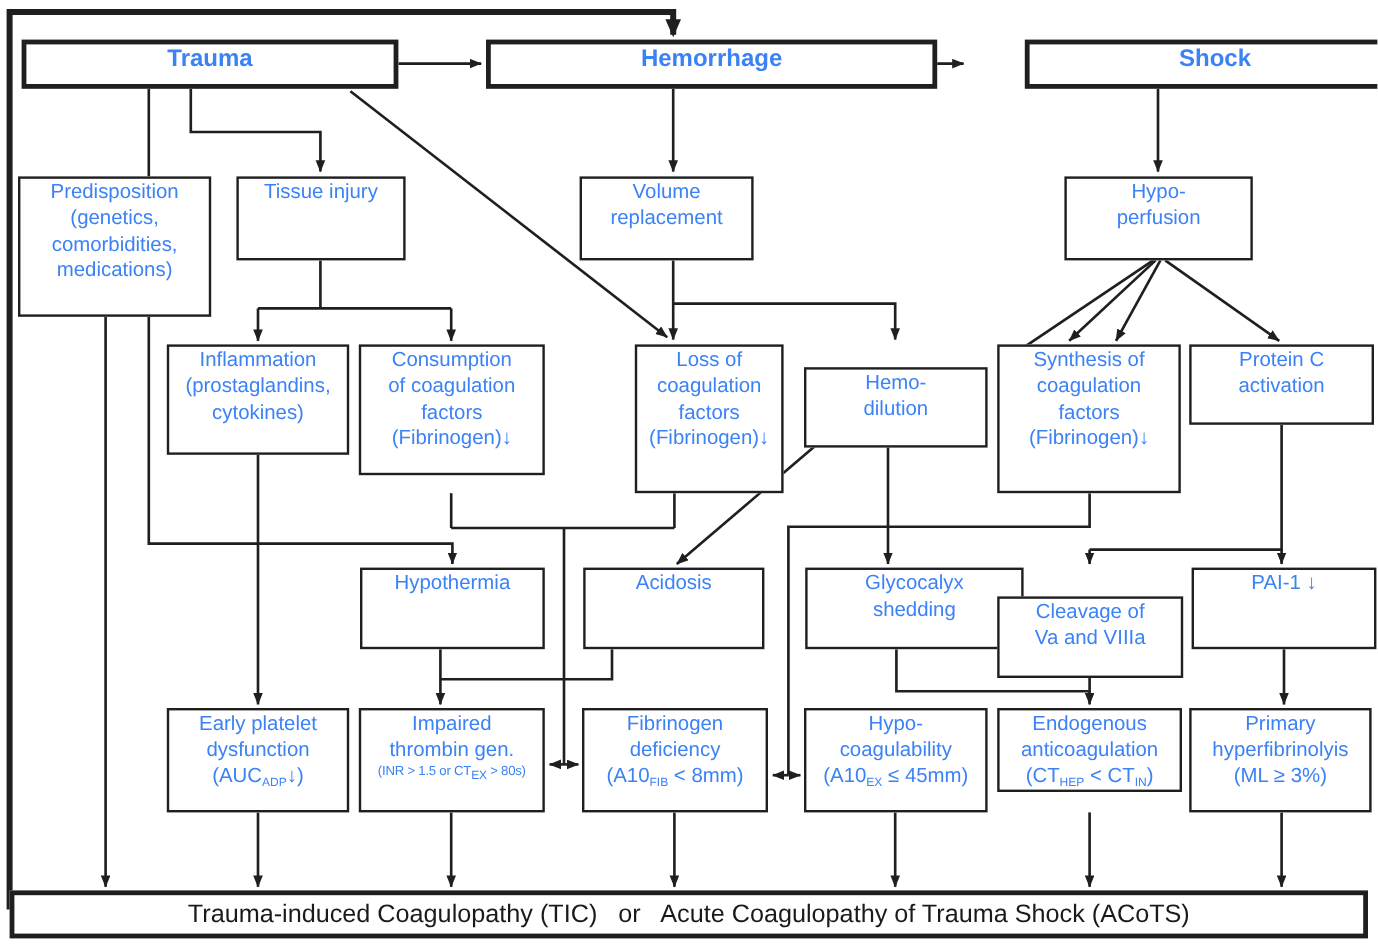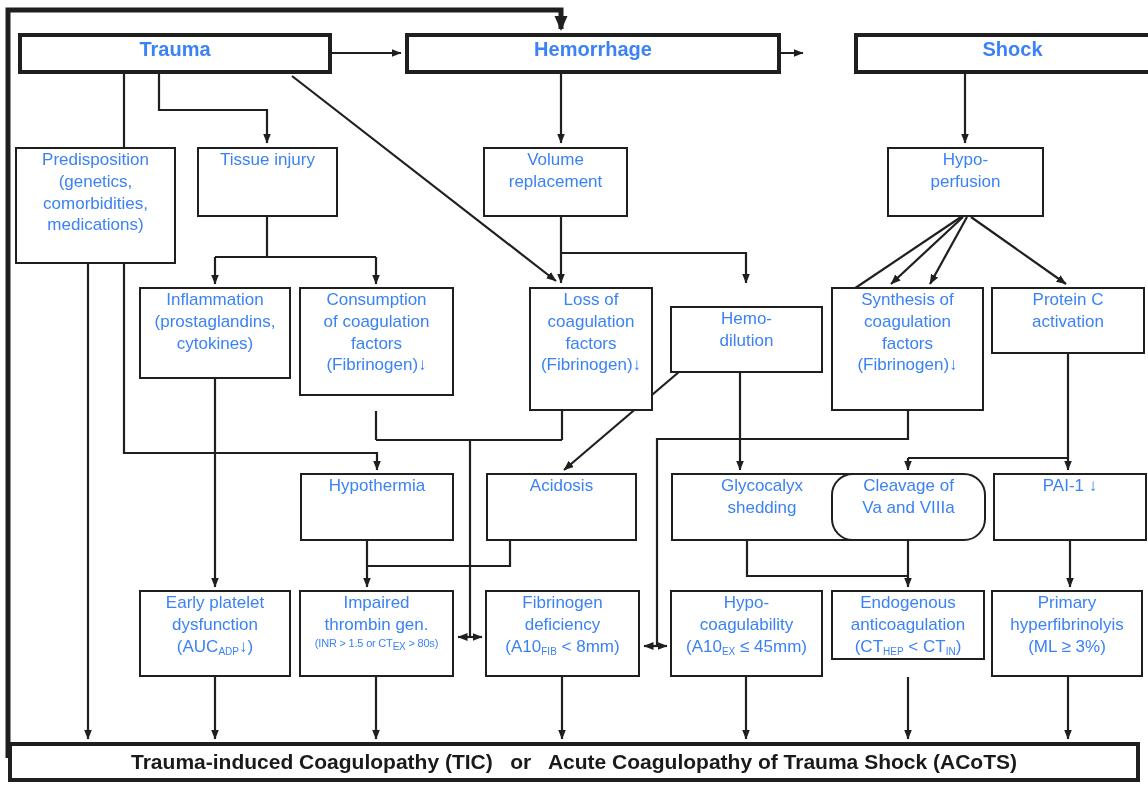--- a/index.html
+++ b/index.html
@@ -8,21 +8,21 @@
   #connector-layer{position:absolute;left:0;top:0;width:1148px;height:790px;}
   .node{position:absolute;box-sizing:border-box;background:#ffffff;border:2.5px solid #1f1f1f;
         display:flex;flex-direction:column;justify-content:flex-start;align-items:center;
         text-align:center;font-size:17px;line-height:1.28;color:#3b82f6;z-index:2;}
   .node.heavy{border-width:4.5px;font-weight:bold;font-size:20px;}
   .node .ln{display:block;white-space:nowrap;}
   .node .ln.small{font-size:11px;line-height:1.35;letter-spacing:-0.2px;}
   .node sub{font-size:10px;line-height:0;vertical-align:-3px;}
   .conclusion{position:absolute;box-sizing:border-box;background:#ffffff;border:4.5px solid #1f1f1f;
         display:flex;justify-content:center;align-items:center;text-align:center;
-        font-weight:bold;font-size:21px;white-space:pre;z-index:2;}
+        font-weight:normal;font-size:21px;white-space:pre;z-index:2;}
 </style>
 </head>
 <body>
 
 <div class="canvas">
   <svg id="connector-layer" width="1148" height="790" viewBox="0 0 1148 790" xmlns="http://www.w3.org/2000/svg">
     <defs>
       <marker id="arr" markerUnits="userSpaceOnUse" markerWidth="11" markerHeight="9" refX="9.5" refY="4" orient="auto">
         <path d="M0,0 L10,4 L0,8 z" fill="#1f1f1f"></path>
       </marker>
@@ -141,21 +141,21 @@
       <div class="node" style="left: 300px; top: 473px; width: 154px; height: 68px;">
         <span class="ln">Hypothermia</span>
       </div>
       <div class="node" style="left: 486px; top: 473px; width: 151px; height: 68px;">
         <span class="ln">Acidosis</span>
       </div>
       <div class="node" style="left: 671px; top: 473px; width: 182px; height: 68px;">
         <span class="ln">Glycocalyx</span>
         <span class="ln">shedding</span>
       </div>
-      <div class="node" style="left: 831px; top: 473px; width: 155px; height: 68px; border-radius: 22px;">
+      <div class="node" style="left: 831px; top: 497px; width: 155px; height: 68px;">
         <span class="ln">Cleavage of</span>
         <span class="ln">Va and VIIIa</span>
       </div>
       <div class="node" style="left: 993px; top: 473px; width: 154px; height: 68px;">
         <span class="ln">PAI-1 ↓</span>
       </div>
       <div class="node" style="left: 139px; top: 590px; width: 152px; height: 87px;">
         <span class="ln">Early platelet</span>
         <span class="ln">dysfunction</span>
         <span class="ln">(AUC<sub>ADP</sub>↓)</span>

